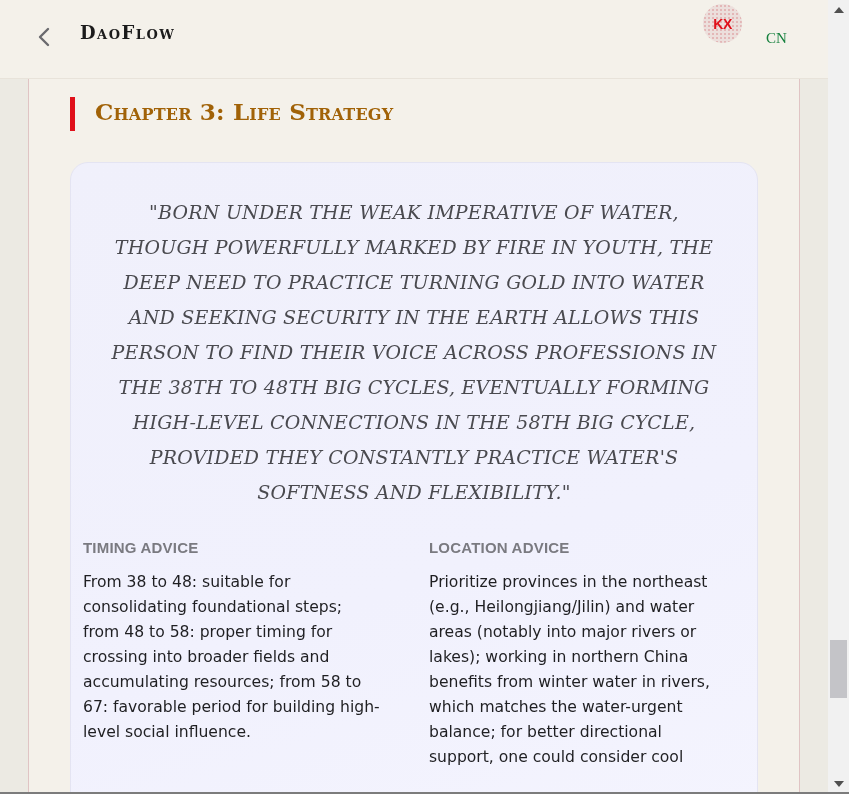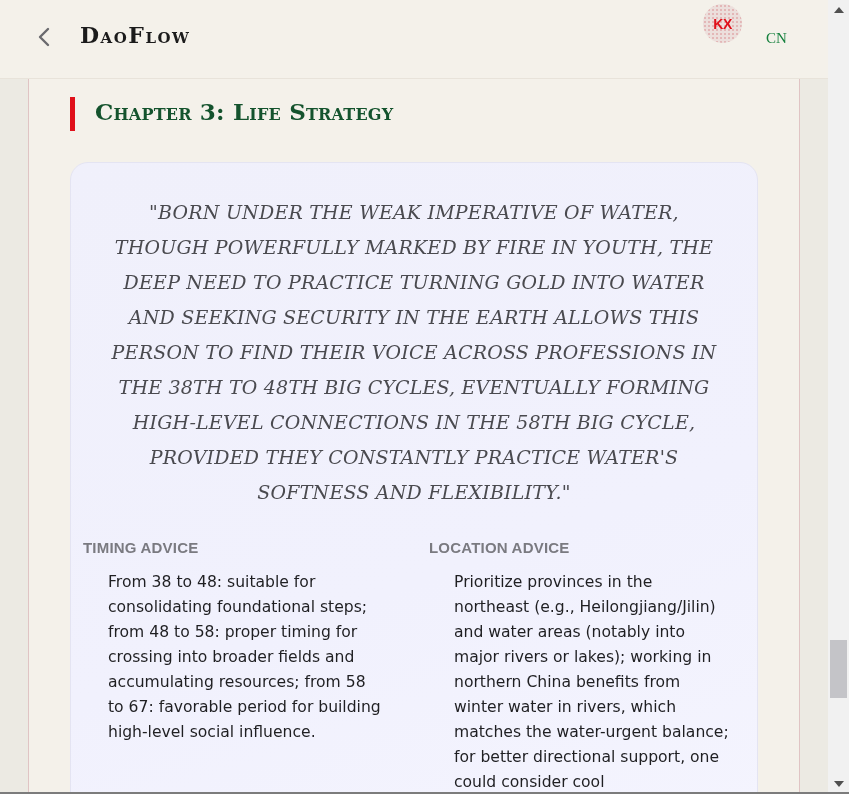--- a/index.html
+++ b/index.html
@@ -47,21 +47,21 @@
     position: absolute;
     left: 34px; top: 24px;
     width: 22px; height: 26px;
     cursor: pointer;
   }
   .brand {
     position: absolute;
     left: 80px; top: 22px;
     font-family: "DejaVu Serif", serif;
     font-weight: bold;
-    font-size: 22px;
+    font-size: 18px;
     letter-spacing: 1.5px;
     font-variant: small-caps;
     color: #1b1b1b;
   }
   .lang-badge {
     position: absolute;
     left: 703px; top: 4px;
     width: 39px; height: 39px;
     border-radius: 50%;
     background: #ecdfdc;
@@ -90,21 +90,21 @@
     width: 5px; height: 34px;
     background: #e0101a;
   }
   .chapter-title {
     position: absolute;
     left: 95px; top: 98px;
     font-family: "DejaVu Serif", serif;
     font-weight: bold;
     font-size: 23px;
     font-variant: small-caps;
-    color: #14532d;
+    color: #a16207;
     letter-spacing: 0.2px;
   }
 
   
   .quote-card {
     position: absolute;
     left: 70px; top: 162px;
     width: 686px;
     height: 660px;
     border-radius: 18px;
@@ -138,21 +138,20 @@
     font-size: 15px;
     color: #7a7a80;
     letter-spacing: 0.2px;
     margin-bottom: 14px;
   }
   .advice-body {
     font-family: "DejaVu Sans", sans-serif;
     font-size: 15.6px;
     line-height: 25px;
     color: #1f1f22;
-    margin-left: 25px;
   }
 
   
   .scrollbar {
     position: absolute;
     left: 828px; top: 0;
     width: 21px; height: 794px;
     background: #f1f1f1;
   }
   .scroll-up, .scroll-down {

